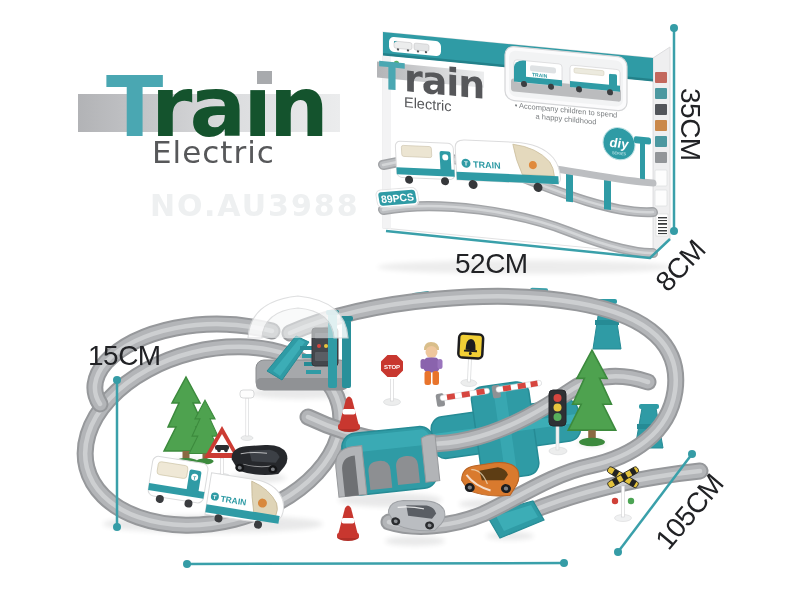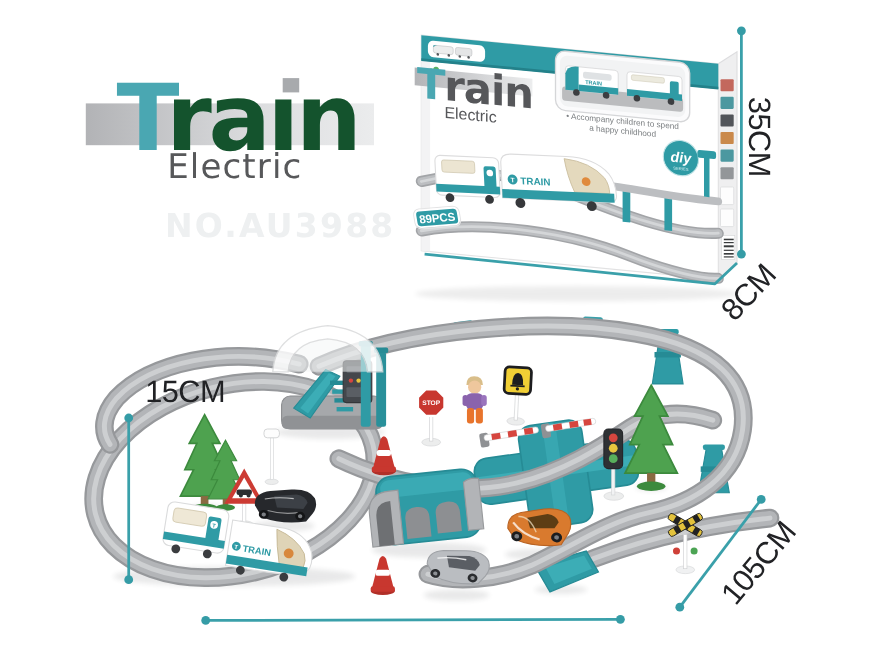--- a/index.html
+++ b/index.html
@@ -30,21 +30,21 @@
   .logo-sub{position:absolute;left:152px;top:134px;font-family:"DejaVu Sans",sans-serif;
             font-size:31px;color:#57585a;letter-spacing:1px;}
   .watermark{position:absolute;left:150px;top:188px;font-family:"DejaVu Sans",sans-serif;
              font-weight:bold;font-size:30px;letter-spacing:2px;color:#eef0f1;}
 
   
   .dim{position:absolute;color:#212225;font-size:28px;letter-spacing:-0.5px;white-space:nowrap;}
   .dim-52{left:455px;top:248px;}
   .dim-8{left:652px;top:250px;transform:rotate(-47deg);}
   .dim-35{left:706px;top:88px;transform:rotate(90deg);transform-origin:top left;}
-  .dim-15{left:88px;top:340px;margin-left:44px;}
+  .dim-15{left:88px;top:340px;}
   .dim-73{left:349px;top:568px;}
   .dim-105{left:646px;top:496px;transform:rotate(-50deg);}
 
   text{font-family:"Liberation Sans",sans-serif;}
   .boxlogo{font-family:"DejaVu Sans",sans-serif;font-weight:bold;}
 </style>
 </head>
 <body>
 
 <div class="stage">
@@ -491,17 +491,18 @@
       </g>
     </g>
   </svg>
 
   <div class="logo-bar"></div>
   <div class="logo-text"><span class="t">T</span><span class="rest">raın</span></div>
   <div class="logo-idot"></div>
   <div class="logo-sub">Electric</div>
   <div class="watermark">NO.AU3988</div>
 
+  <div class="dim dim-52">52CM</div>
   <div class="dim dim-8">8CM</div>
   <div class="dim dim-35">35CM</div>
   <div class="dim dim-15">15CM</div>
   <div class="dim dim-105">105CM</div>
 </div>
 
 </body></html>

